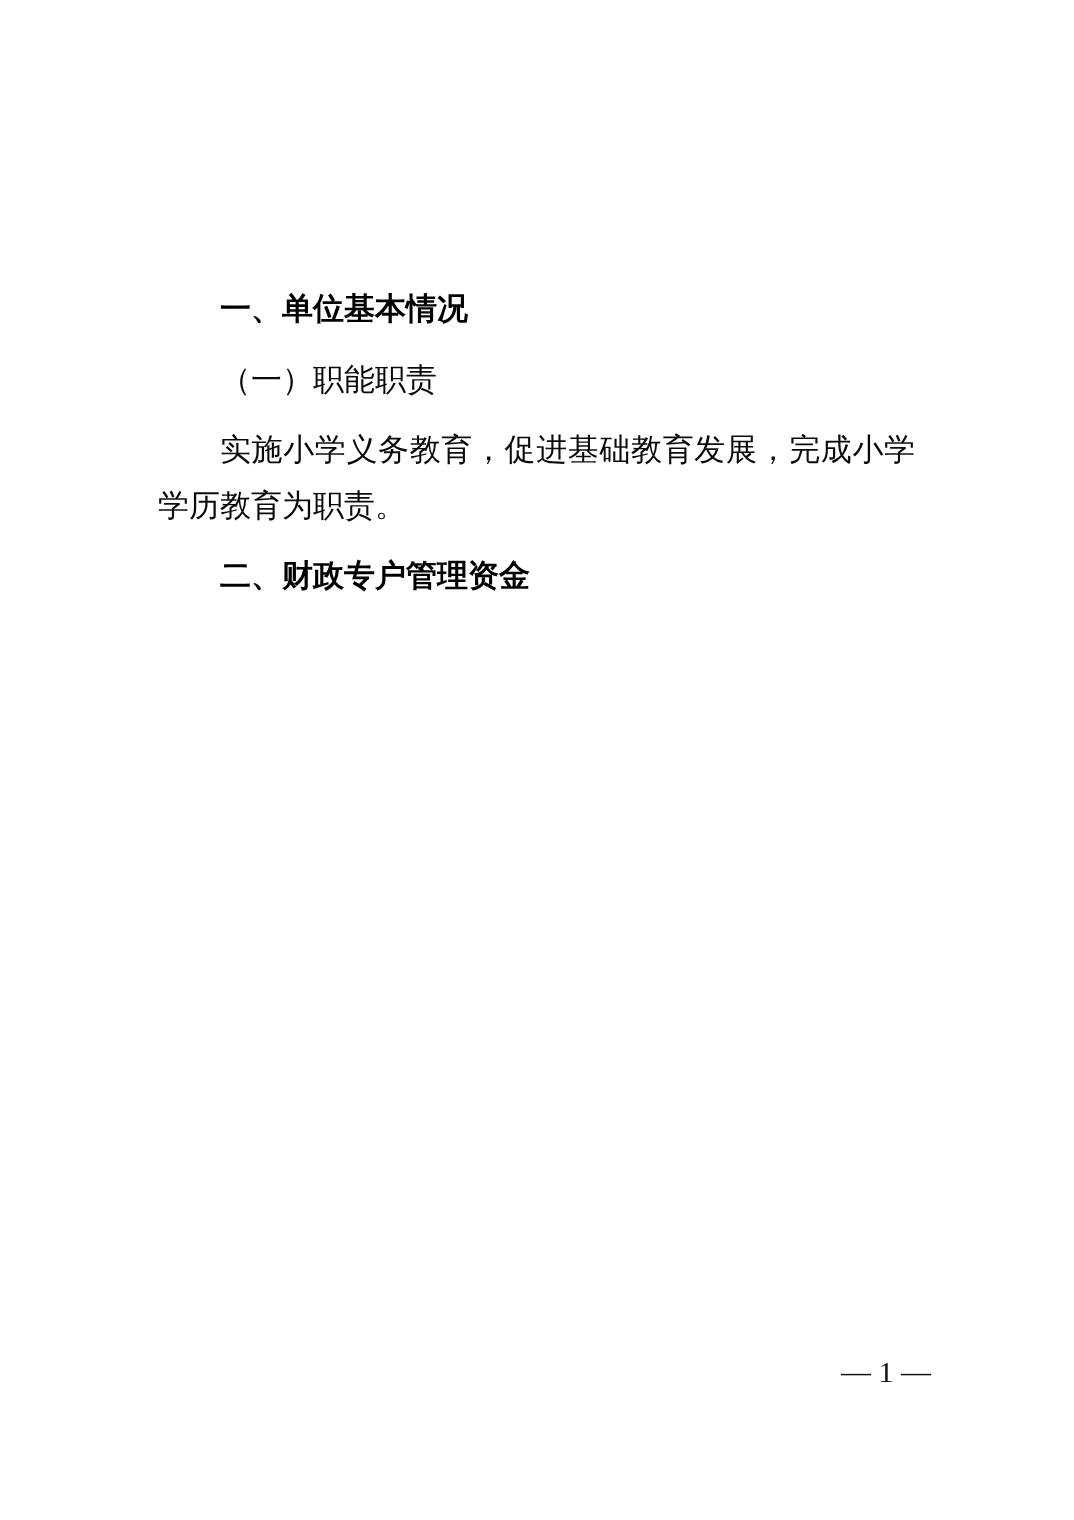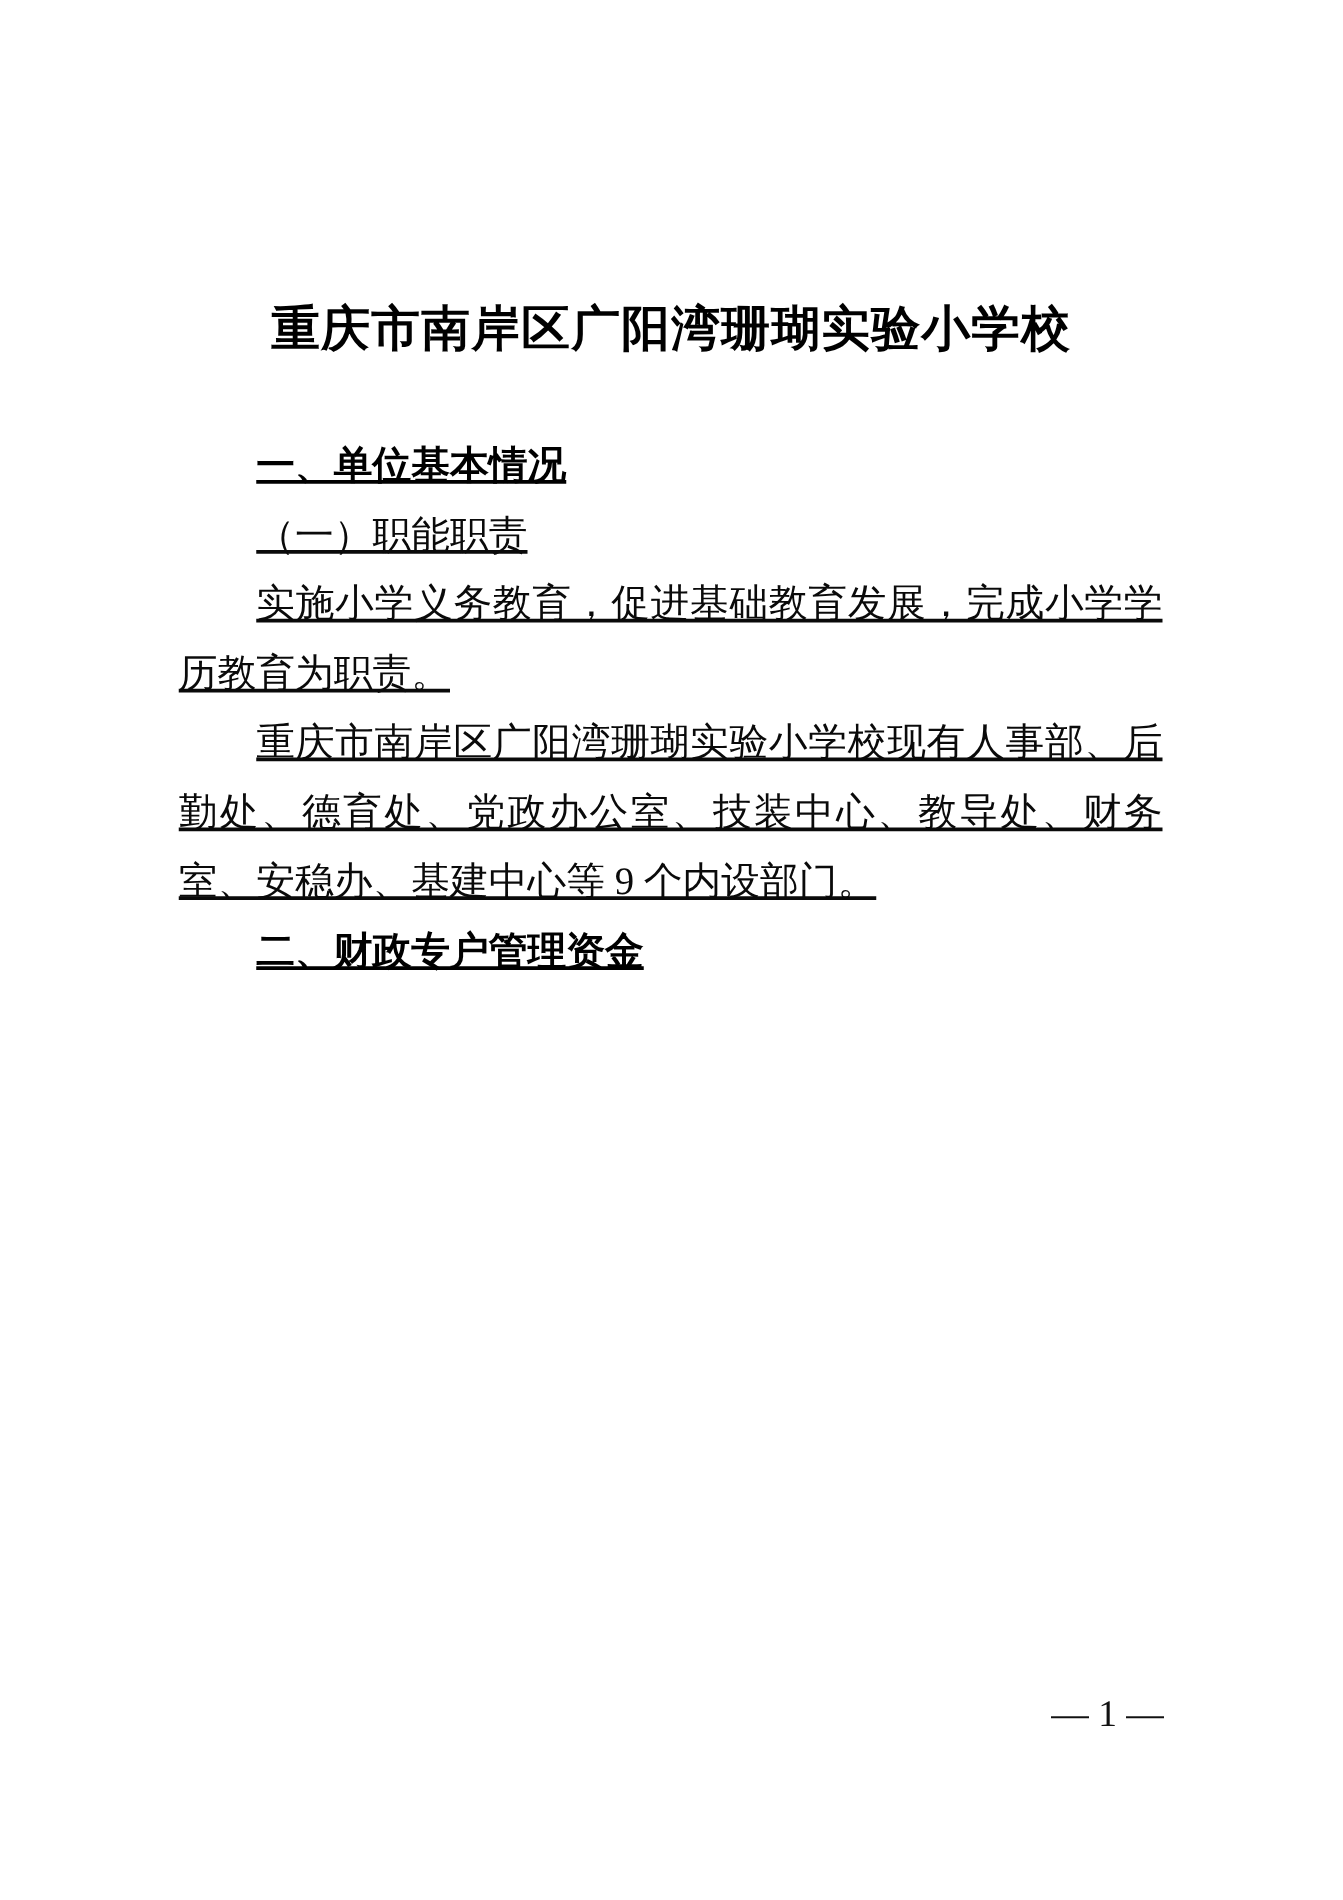--- a/index.html
+++ b/index.html
@@ -31,24 +31,23 @@
   }
   .content {
     margin: 49px 144px 0 143px;
     font-size: 31px;
     line-height: 55.5px;
     text-align: justify;
     text-justify: inter-ideograph;
     color: #0a0a0a;
   }
   .content p {
-    margin: 0;
+    margin: 15px;
     padding: 0;
     text-indent: 2em;
-    text-decoration: underline;
   }
   .sec-heading {
     font-family: "Liberation Sans", sans-serif;
     font-weight: 700;
     color: #000000;
   }
   .subsection {
     font-family: "Liberation Serif", serif;
   }
   .body-par {
@@ -63,26 +62,24 @@
     font-family: "Liberation Serif", serif;
     color: #111111;
   }
 </style>
 </head>
 <body>
 
 <div class="page">
 
   <div class="title-block">
-    <h1 class="doc-title">重庆市南岸区广阳湾珊瑚实验小学校</h1>
   </div>
 
   <div class="content">
     <p class="sec-heading">一、单位基本情况</p>
     <p class="subsection">（一）职能职责</p>
     <p class="body-par">实施小学义务教育，促进基础教育发展，完成小学学历教育为职责。</p>
-    <p class="body-par">重庆市南岸区广阳湾珊瑚实验小学校现有人事部、后勤处、德育处、党政办公室、技装中心、教导处、财务室、安稳办、基建中心等 9 个内设部门。</p>
     <p class="sec-heading">二、财政专户管理资金</p>
   </div>
 
   <div class="page-number">— 1 —</div>
 
 </div>
 
 </body></html>

